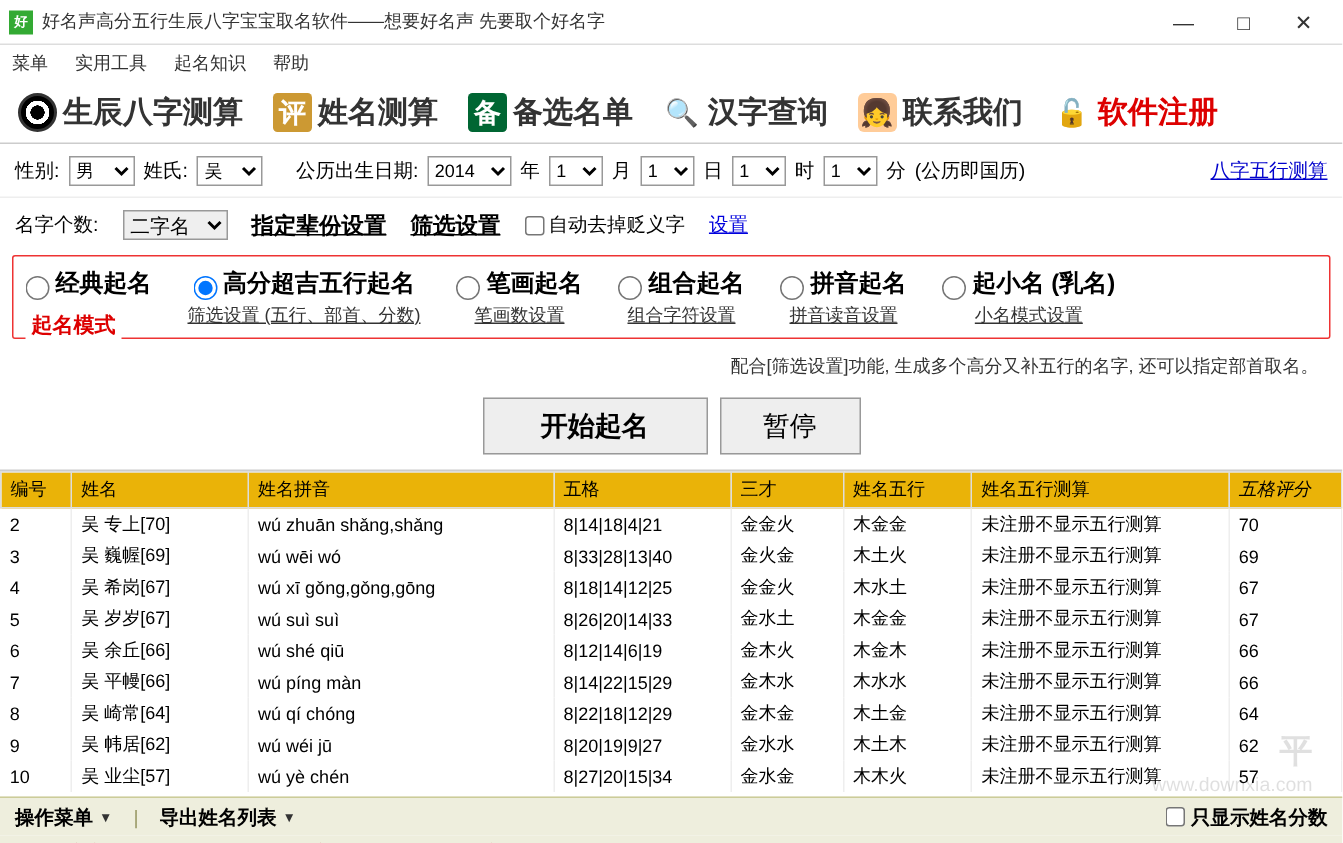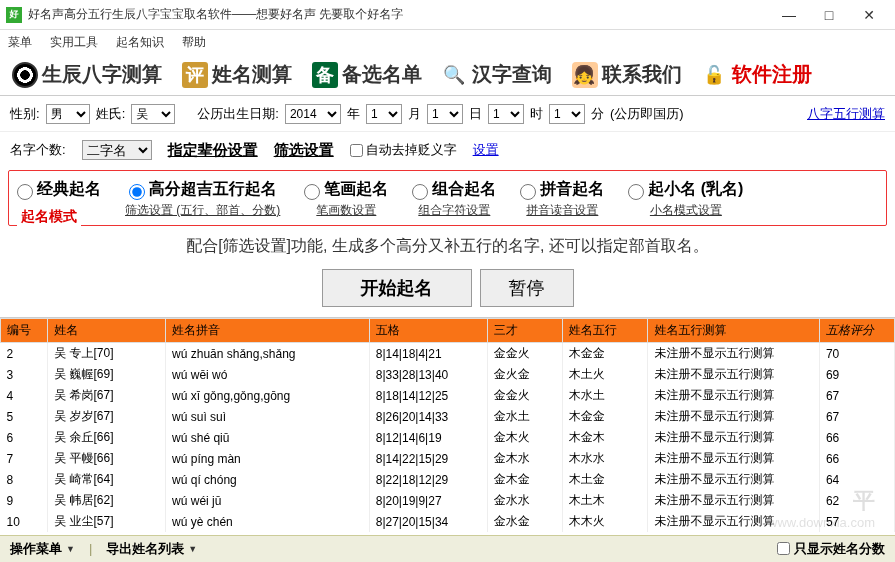--- a/index.html
+++ b/index.html
@@ -30,27 +30,27 @@
 .row2 .bold-link { font-weight: bold; font-size: 15px; text-decoration: underline; cursor: pointer; }
 .row2 .cb { display: flex; align-items: center; gap: 3px; }
 .row2 .set-link { color: #00d; text-decoration: underline; cursor: pointer; }
 .mode-box { margin: 2px 8px 6px 8px; border: 1px solid #e33; border-radius: 2px; padding: 4px 8px 6px 8px; position: relative; }
 .mode-title { position: absolute; top: -10px; left: 8px; background: #fff; padding: 0 4px; color: #d00; font-size: 14px; font-weight: bold; margin-top: 47px; }
 .mode-row { display: flex; align-items: flex-start; gap: 24px; padding-top: 4px; }
 .mode-opt { display: flex; flex-direction: column; align-items: center; }
 .mode-opt .rline { display: flex; align-items: flex-end; gap: 4px; font-size: 16px; font-weight: bold; }
 .mode-opt .rline input { width: 16px; height: 16px; }
 .mode-opt .sublink { font-size: 12px; text-decoration: underline; color: #333; margin-top: 2px; cursor: pointer; }
-.hint { text-align: center; font-size: 16px; color: #333; padding: 4px 0; }
+.hint { text-align: right; font-size: 12px; color: #333; padding: 4px 16px; }
 .action-row { display: flex; justify-content: center; gap: 8px; padding: 8px 0 10px 0; }
 .action-row button { font-size: 18px; padding: 6px 28px; border: 1px solid #999; background: #eee; cursor: pointer; font-family: inherit; }
 .action-row button.primary { font-weight: bold; padding: 6px 38px; }
 .table-wrap { border-top: 1px solid #ccc; height: 218px; overflow: hidden; }
 .tbl { width: 100%; border-collapse: collapse; font-size: 12px; }
-.tbl th { text-align: left; background: #f97316; border: 1px solid #ddd; padding: 3px 6px; font-weight: normal; height: 20px; }
+.tbl th { text-align: left; background: #eab308; border: 1px solid #ddd; padding: 3px 6px; font-weight: normal; height: 20px; }
 .tbl td { padding: 2px 6px; border-right: 1px solid #eee; white-space: nowrap; height: 20px; }
 .footer-bar { height: 26px; background: #eed; border-top: 1px solid #cc9; display: flex; align-items: center; padding: 0 10px; font-size: 13px; }
 .footer-bar .fbtn { display: flex; align-items: center; gap: 4px; font-weight: bold; cursor: pointer; }
 .footer-bar .sep { margin: 0 14px; color: #996; }
 .footer-bar .cb2 { margin-left: auto; display: flex; align-items: center; gap: 4px; font-weight: bold; }
 .status-bar { height: 22px; background: #eed; display: flex; align-items: center; padding: 0 10px; font-size: 12px; color: #a00; }
 .watermark { position: absolute; right: 20px; bottom: 30px; opacity: 0.15; font-size: 13px; color: #333; text-align: right; pointer-events: none; line-height: 1.3; }
 .watermark .big { font-size: 22px; font-weight: bold; }
 .arrow { font-size: 9px; color: #333; }
 </style>

